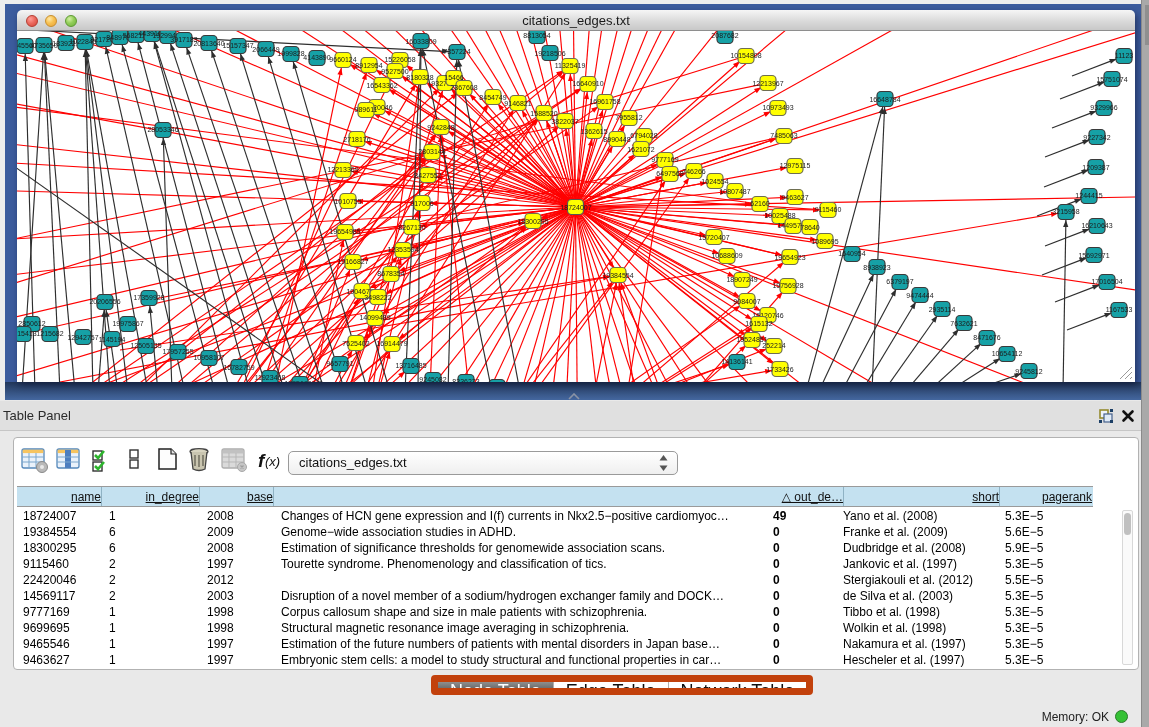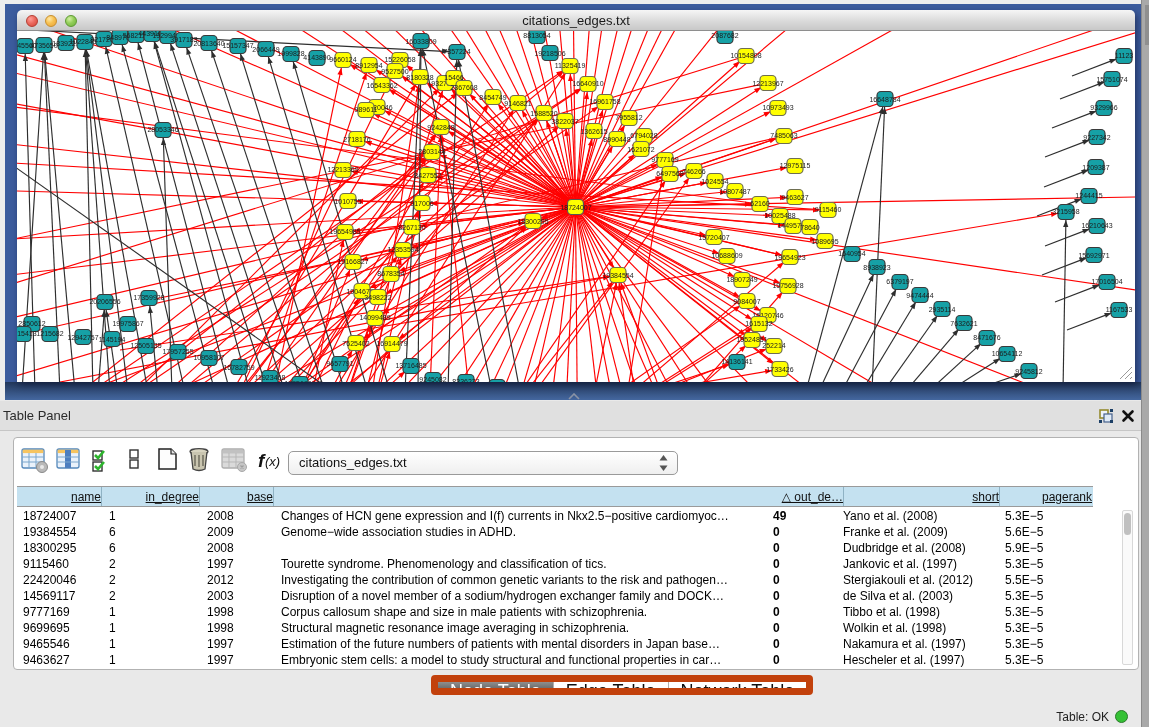--- a/index.html
+++ b/index.html
@@ -866,38 +866,38 @@
           <div class="c3">2009</div>
           <div class="c4">Genome−wide association studies in ADHD.</div>
           <div class="c5">0</div>
           <div class="c6">Franke et al. (2009)</div>
           <div class="c7">5.6E−5</div>
         </div>
         <div class="tr">
           <div class="c1">18300295</div>
           <div class="c2">6</div>
           <div class="c3">2008</div>
+          <div class="c4">Estimation of significance thresholds for genomewide association scans.</div>
           <div class="c5">0</div>
           <div class="c6">Dudbridge et al. (2008)</div>
           <div class="c7">5.9E−5</div>
         </div>
         <div class="tr">
           <div class="c1">9115460</div>
           <div class="c2">2</div>
           <div class="c3">1997</div>
           <div class="c4">Tourette syndrome. Phenomenology and classification of tics.</div>
           <div class="c5">0</div>
           <div class="c6">Jankovic et al. (1997)</div>
           <div class="c7">5.3E−5</div>
         </div>
         <div class="tr">
           <div class="c1">22420046</div>
           <div class="c2">2</div>
           <div class="c3">2012</div>
-          <div class="c4">Investigating the contribution of common genetic variants to the risk and pathogen…</div>
           <div class="c5">0</div>
           <div class="c6">Stergiakouli et al. (2012)</div>
           <div class="c7">5.5E−5</div>
         </div>
         <div class="tr">
           <div class="c1">14569117</div>
           <div class="c2">2</div>
           <div class="c3">2003</div>
           <div class="c4">Disruption of a novel member of a sodium/hydrogen exchanger family and DOCK…</div>
           <div class="c5">0</div>
@@ -943,17 +943,17 @@
       </div>
     <div style="position:absolute;right:5px;top:72px;width:11px;height:155px;background:#fafafa;border:1px solid #d8d8d8;border-radius:2px">
       <div style="position:absolute;left:1px;top:2px;width:7px;height:22px;background:#c0c0c0;border-radius:4px"></div>
     </div>
   </div>
   <div id="tabs">
     <div class="sel">Node Table</div>
       <div>Edge Table</div>
       <div>Network Table</div>
   </div>
-  <div id="mem">Table: OK</div>
+  <div id="mem">Memory: OK</div>
   <div id="memdot"></div>
 </div>
 <div id="rstrip">
     <div class="dk"></div>
   </div>
 </body></html>

